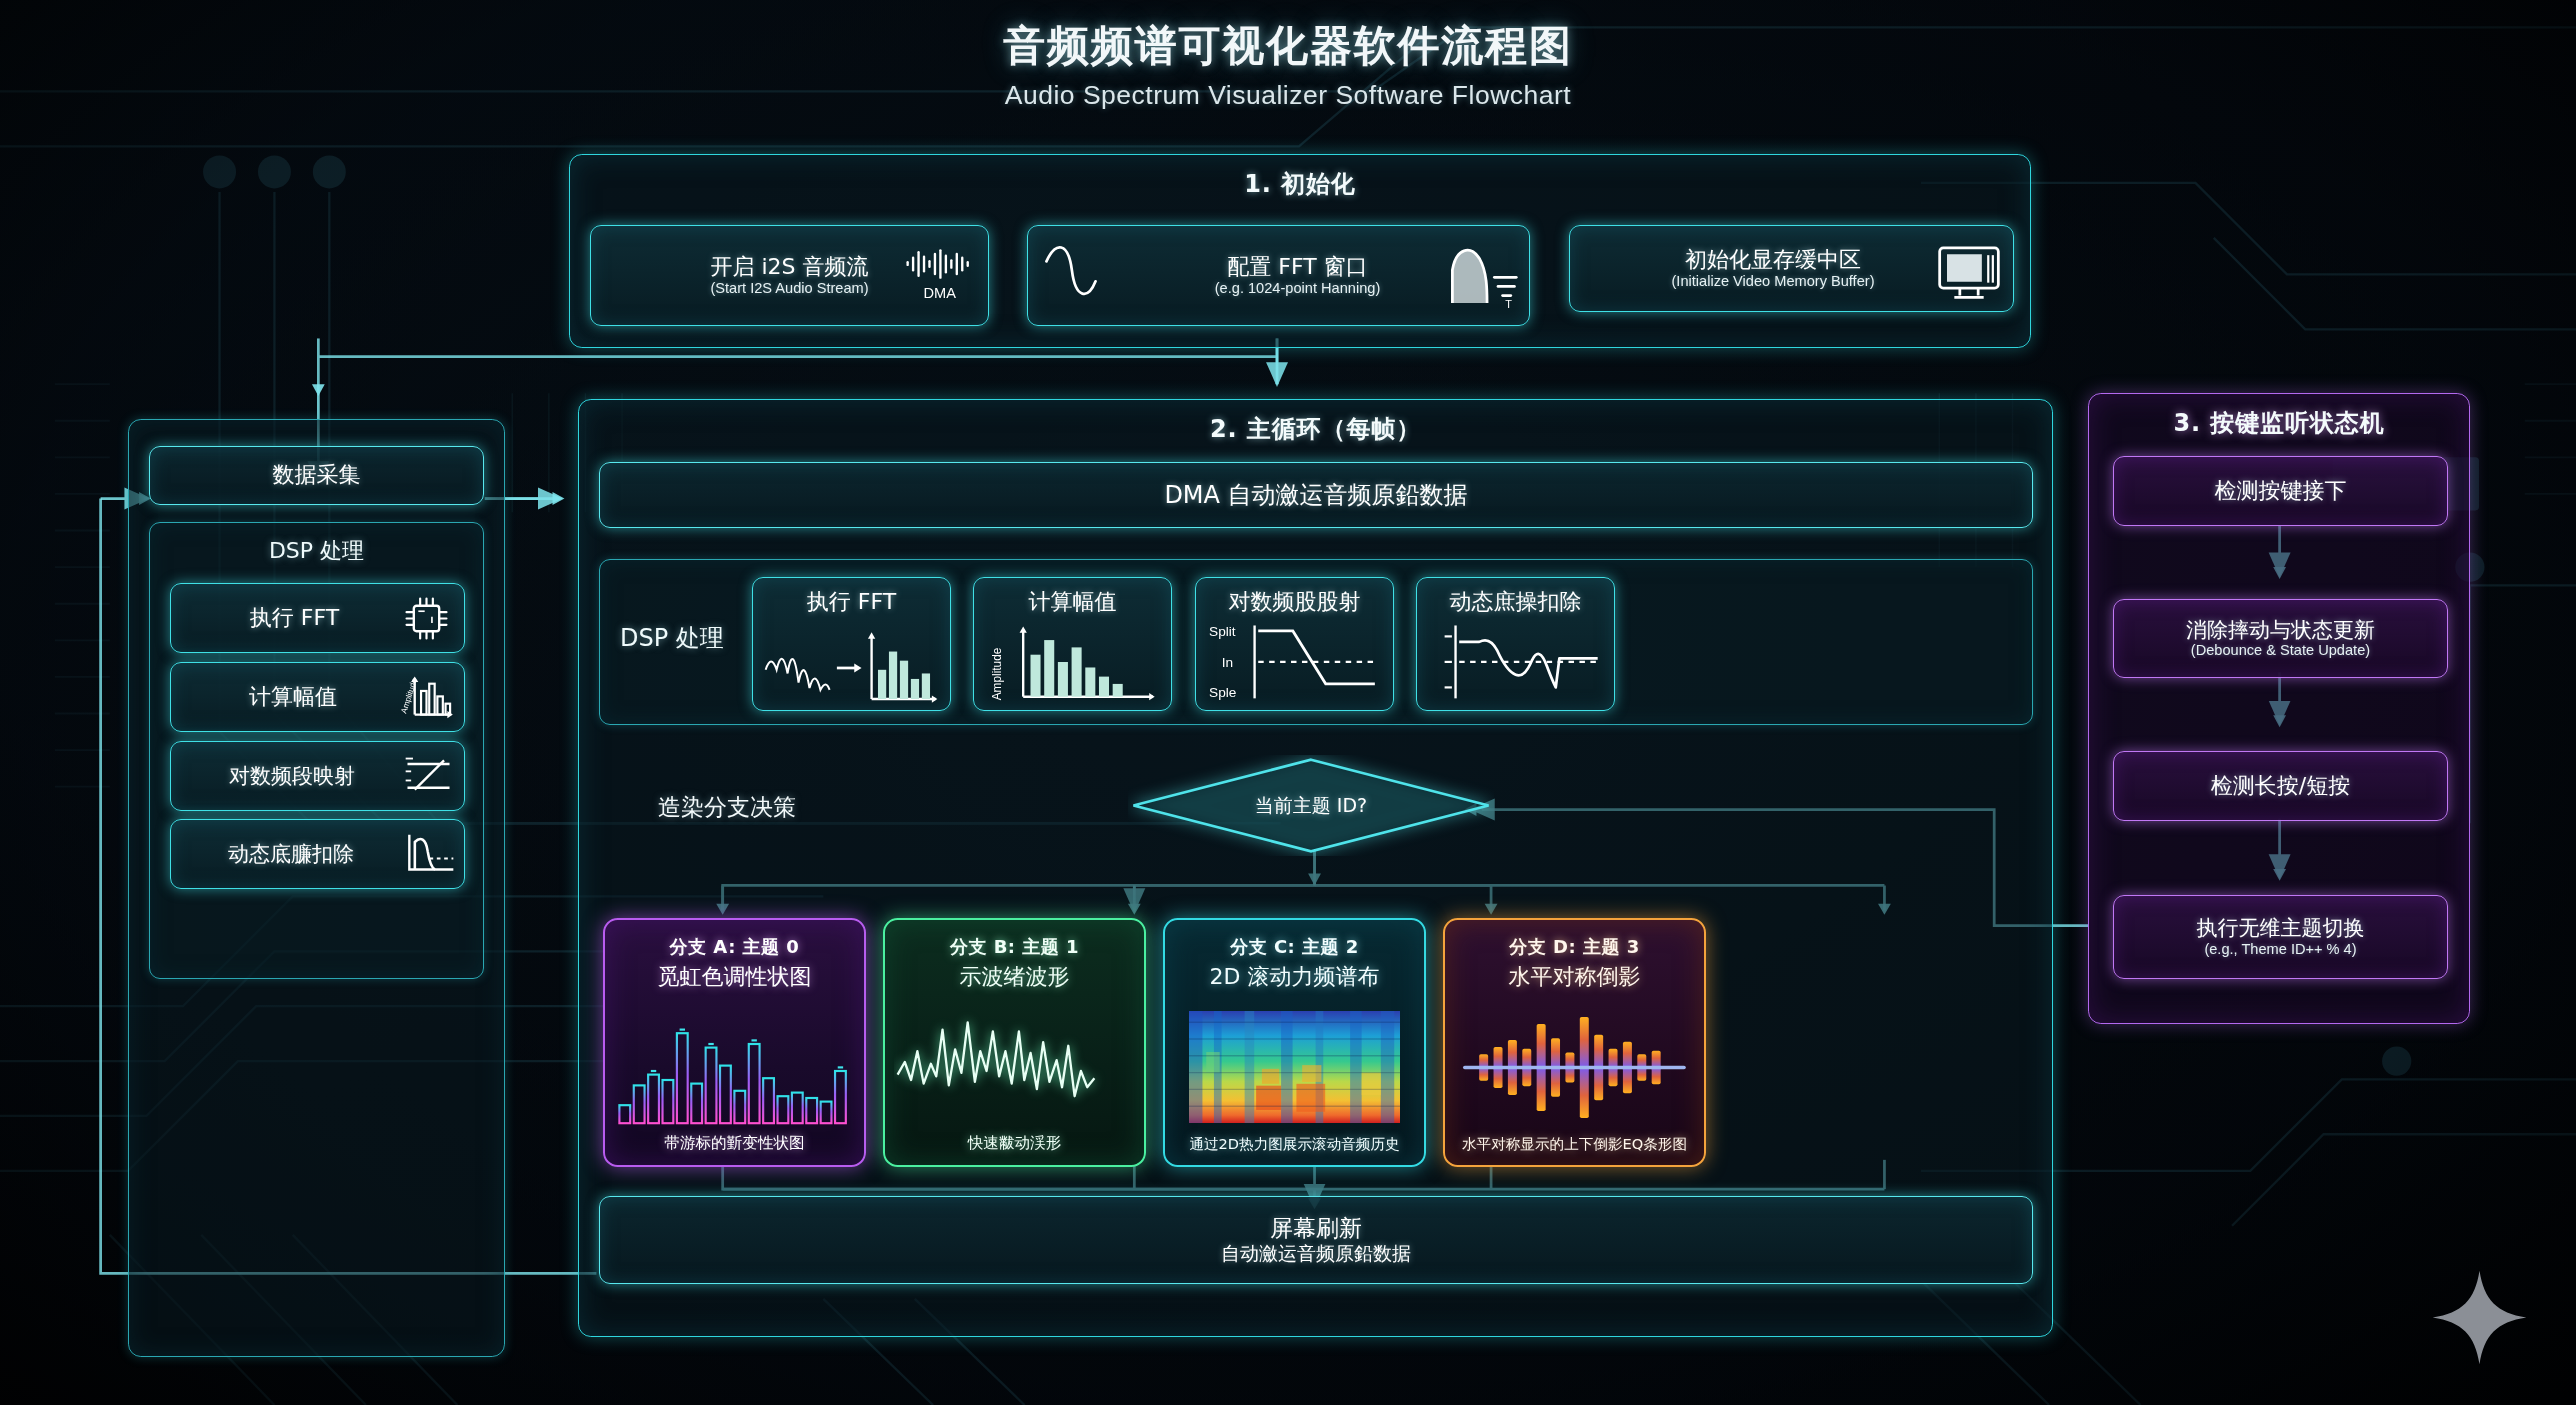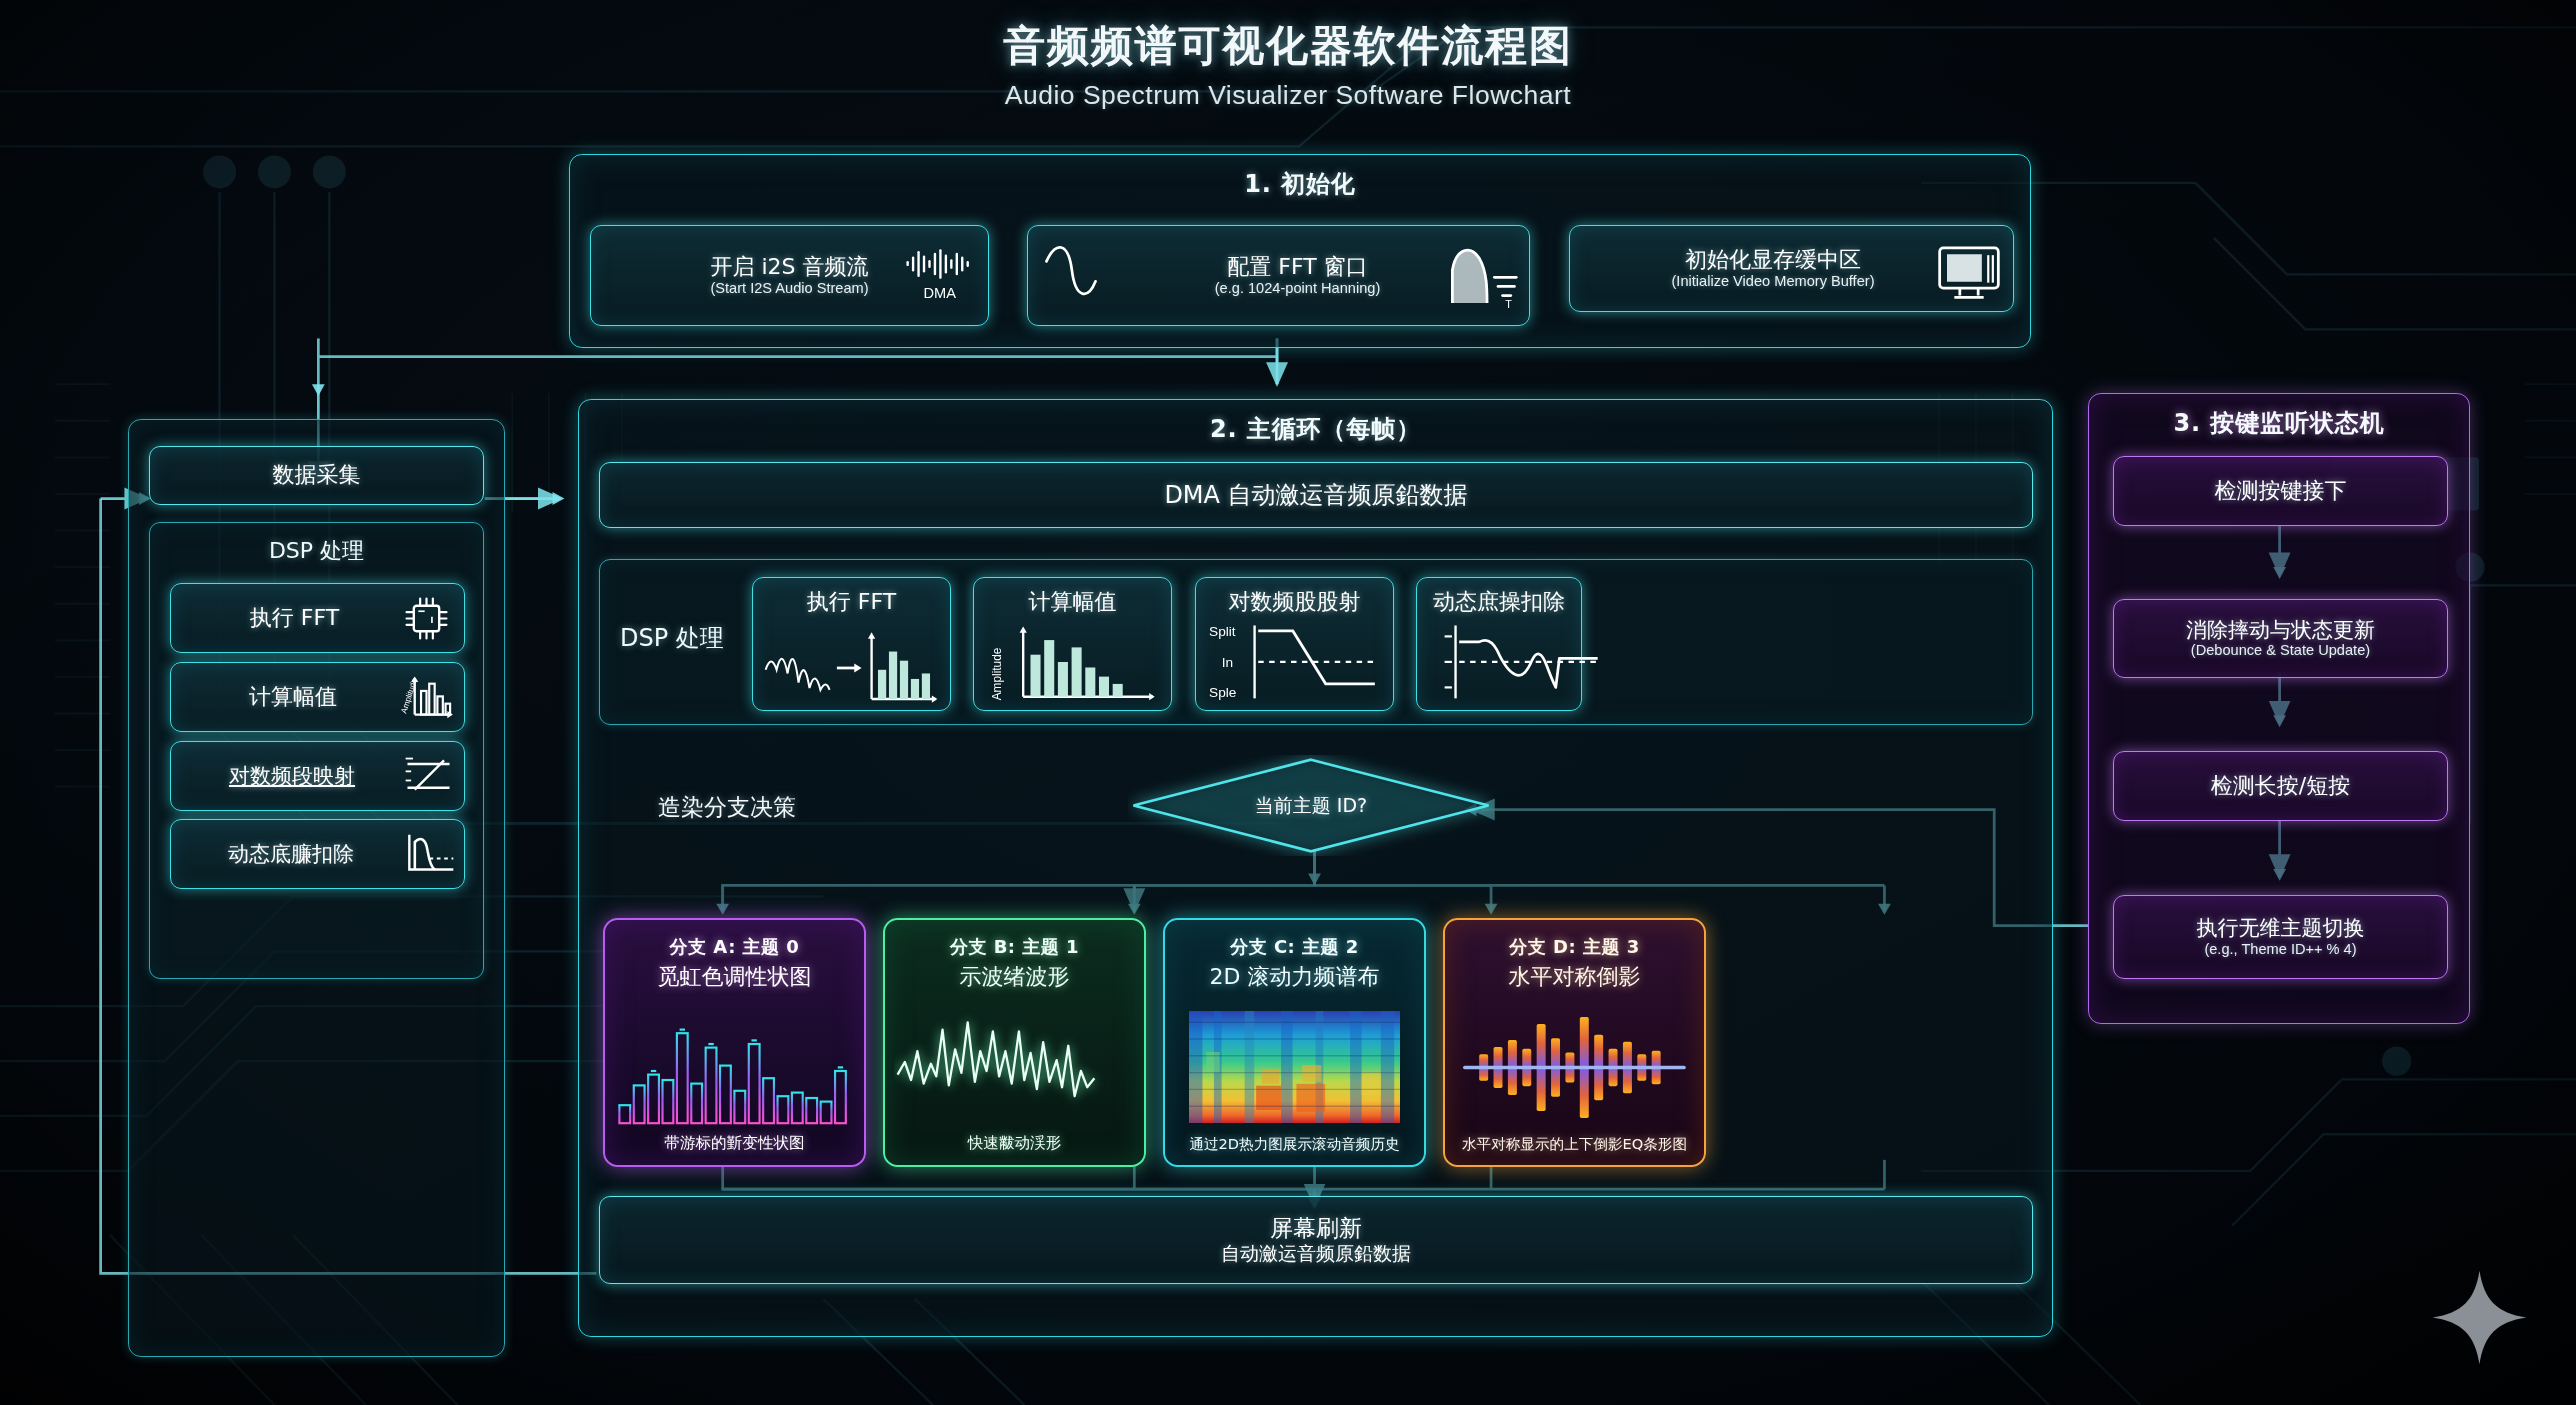--- a/index.html
+++ b/index.html
@@ -360,21 +360,21 @@
           <g stroke="#fff" stroke-width="2.4" fill="none">
             <rect x="25" y="22" width="6" height="26"></rect>
               <rect x="34" y="14" width="6" height="34"></rect>
             <rect x="43" y="28" width="6" height="20"></rect>
               <rect x="52" y="36" width="5" height="12"></rect>
           </g>
           <text x="3" y="44" fill="#fff" font-size="9" transform="rotate(-72 8 42)" font-family="Liberation Sans, sans-serif">Amplitude</text>
         </svg>
       </div>
 
-      <div class="node" style="left:20px; top:218px; width:295px; height:70px;text-decoration:underline;">
+      <div class="node" style="left:20px; top:218px; width:295px; height:70px;">
         <div class="cn cjk" style="padding-right:51px; font-size:21px;">对数频段映射</div>
         <svg class="icon" width="53" height="48" viewBox="0 0 58 52" style="position:absolute; right:9.1px; top:9.1px;">
           <g stroke="#fff" stroke-width="2.6" fill="none">
             <path d="M6 14 H52"></path>
               <path d="M6 40 H52"></path>
             <path d="M14 42 L46 10"></path>
           </g>
           <g stroke="#fff" stroke-width="2" fill="none">
             <path d="M4 8 H12"></path>
               <path d="M4 22 H10"></path>
@@ -455,21 +455,21 @@
         <svg class="icon" width="179" height="82" viewBox="0 0 196 90" style="position:absolute; left:11px; top:42px;">
           <text x="2" y="18" fill="#fff" font-size="15" font-family="Liberation Sans, sans-serif">Split</text>
           <text x="16" y="52" fill="#fff" font-size="15" font-family="Liberation Sans, sans-serif">In</text>
           <text x="2" y="84" fill="#fff" font-size="15" font-family="Liberation Sans, sans-serif">Sple</text>
           <path d="M52 6 V86" stroke="#fff" stroke-width="2.6"></path>
           <path d="M56 12 H94 L130 70 H184" stroke="#fff" stroke-width="3" fill="none"></path>
           <path d="M56 46 H184" stroke="#fff" stroke-width="2.4" stroke-dasharray="6 6"></path>
         </svg>
       </div>
 
-      <div class="node" style="left:816px; top:16.5px; width:166px; height:134px;">
+      <div class="node" style="left:816px; top:16.5px; width:199px; height:134px;">
         <div style="position:absolute; left:0; right:0; top:9.1px; text-align:center;">
           <span class="cn cjk">动态庶操扣除</span>
         </div>
         <svg class="icon" width="179" height="82" viewBox="0 0 196 90" style="position:absolute; left:11px; top:42px;">
           <path d="M30 6 V86" stroke="#fff" stroke-width="2.6"></path>
           <g stroke="#fff" stroke-width="2.4">
               <path d="M18 18 H26"></path>
               <path d="M18 46 H26"></path>
               <path d="M18 74 H26"></path>
             </g>

